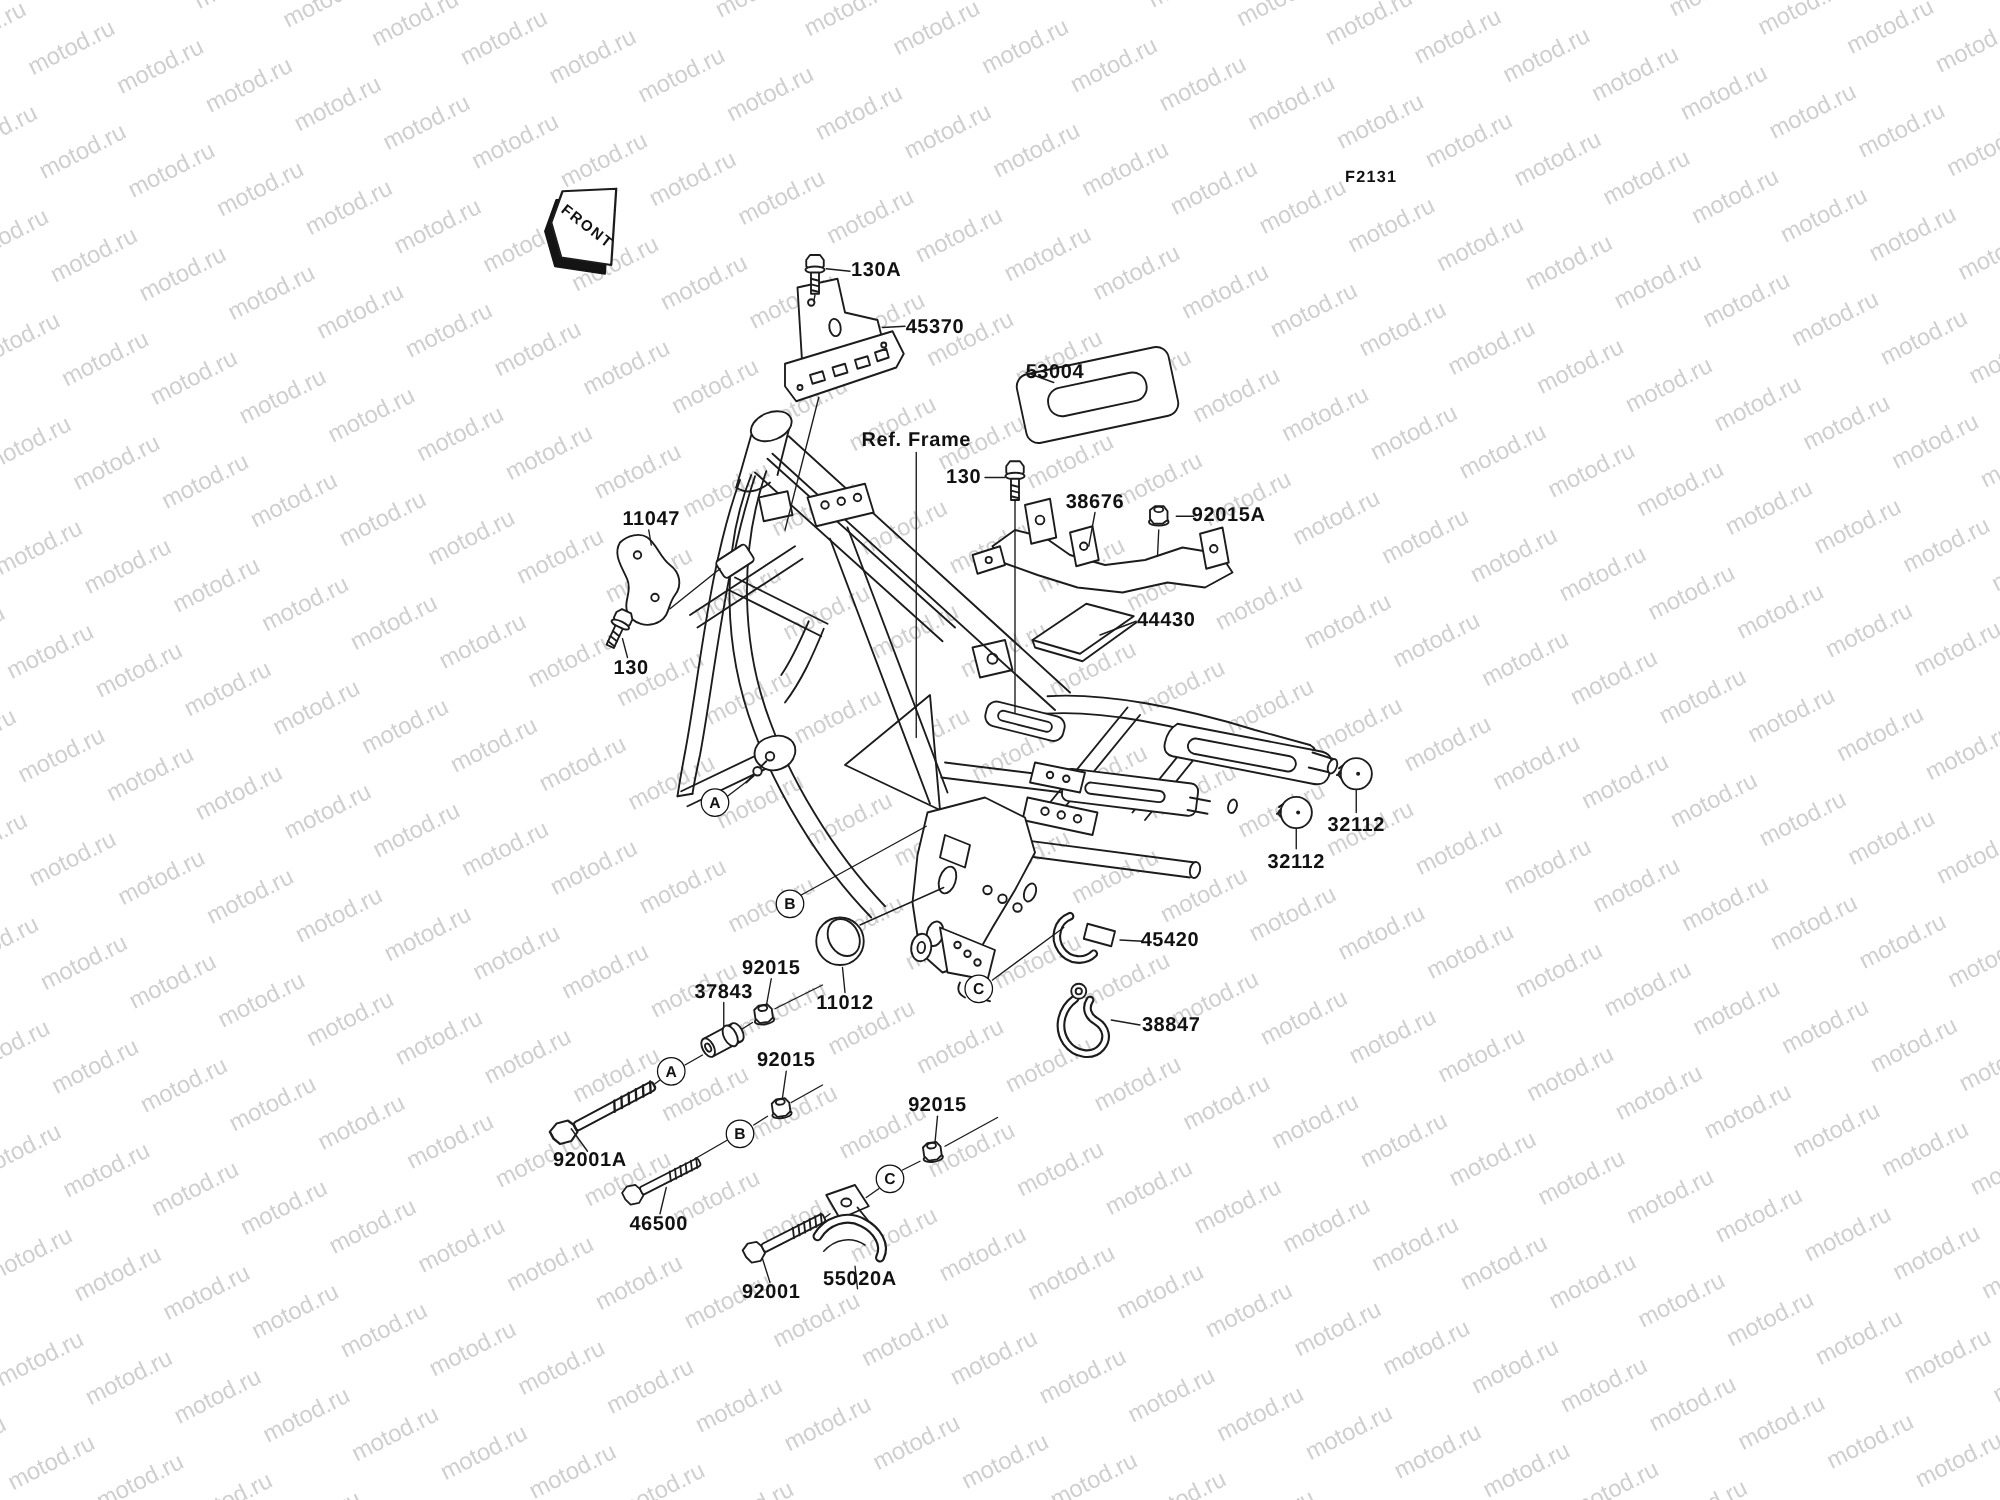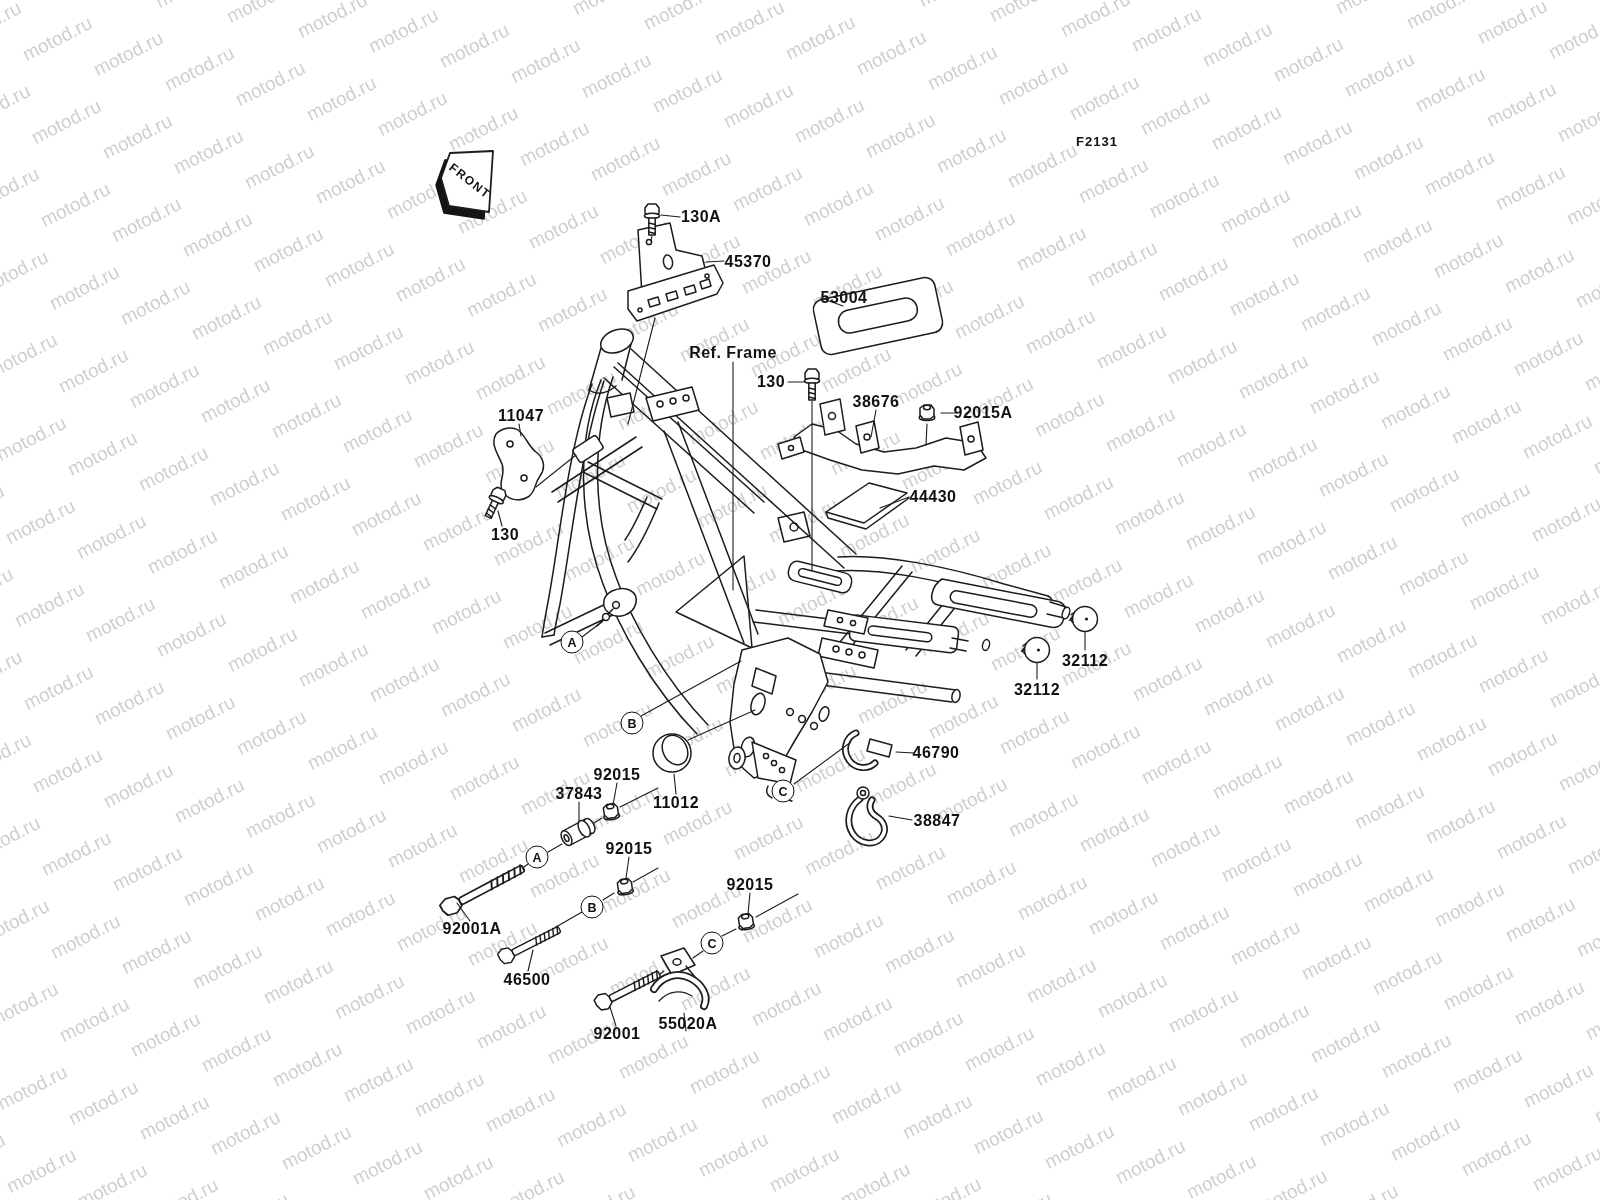--- a/index.html
+++ b/index.html
@@ -663,21 +663,21 @@
 <div class="lbl" style="left:748px;top:262px">45370</div>
 <div class="lbl" style="left:844px;top:298px">53004</div>
 <div class="lbl" style="left:771px;top:382px">130</div>
 <div class="lbl" style="left:876px;top:402px">38676</div>
 <div class="lbl" style="left:983px;top:413px">92015A</div>
 <div class="lbl" style="left:933px;top:497px">44430</div>
 <div class="lbl" style="left:521px;top:416px">11047</div>
 <div class="lbl" style="left:505px;top:535px">130</div>
 <div class="lbl" style="left:1085px;top:661px">32112</div>
 <div class="lbl" style="left:1037px;top:690px">32112</div>
-<div class="lbl" style="left:936px;top:753px">46790</div>
+<div class="lbl" style="left:936px;top:753px">45420</div>
 <div class="lbl" style="left:937px;top:821px">38847</div>
 <div class="lbl" style="left:676px;top:803px">11012</div>
 <div class="lbl" style="left:617px;top:775px">92015</div>
 <div class="lbl" style="left:579px;top:794px">37843</div>
 <div class="lbl" style="left:472px;top:929px">92001A</div>
 <div class="lbl" style="left:629px;top:849px">92015</div>
 <div class="lbl" style="left:527px;top:980px">46500</div>
 <div class="lbl" style="left:750px;top:885px">92015</div>
 <div class="lbl" style="left:617px;top:1034px">92001</div>
 <div class="lbl" style="left:688px;top:1024px">55020A</div>

